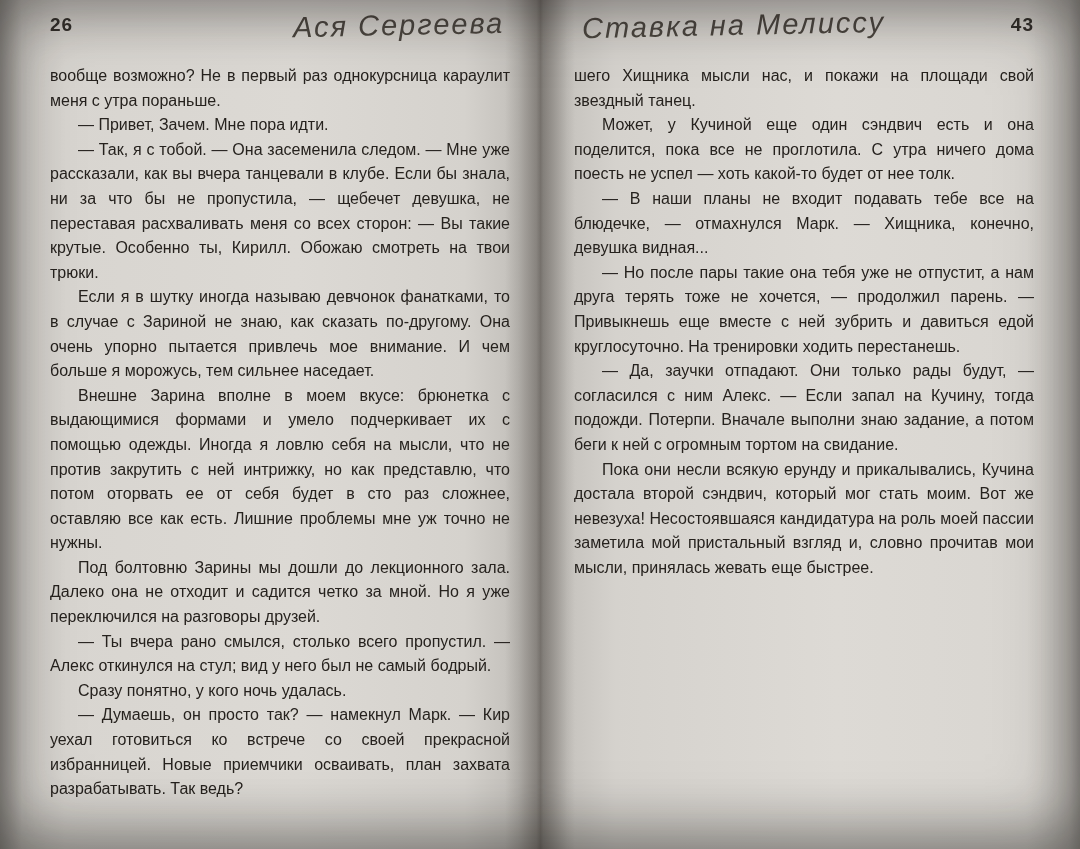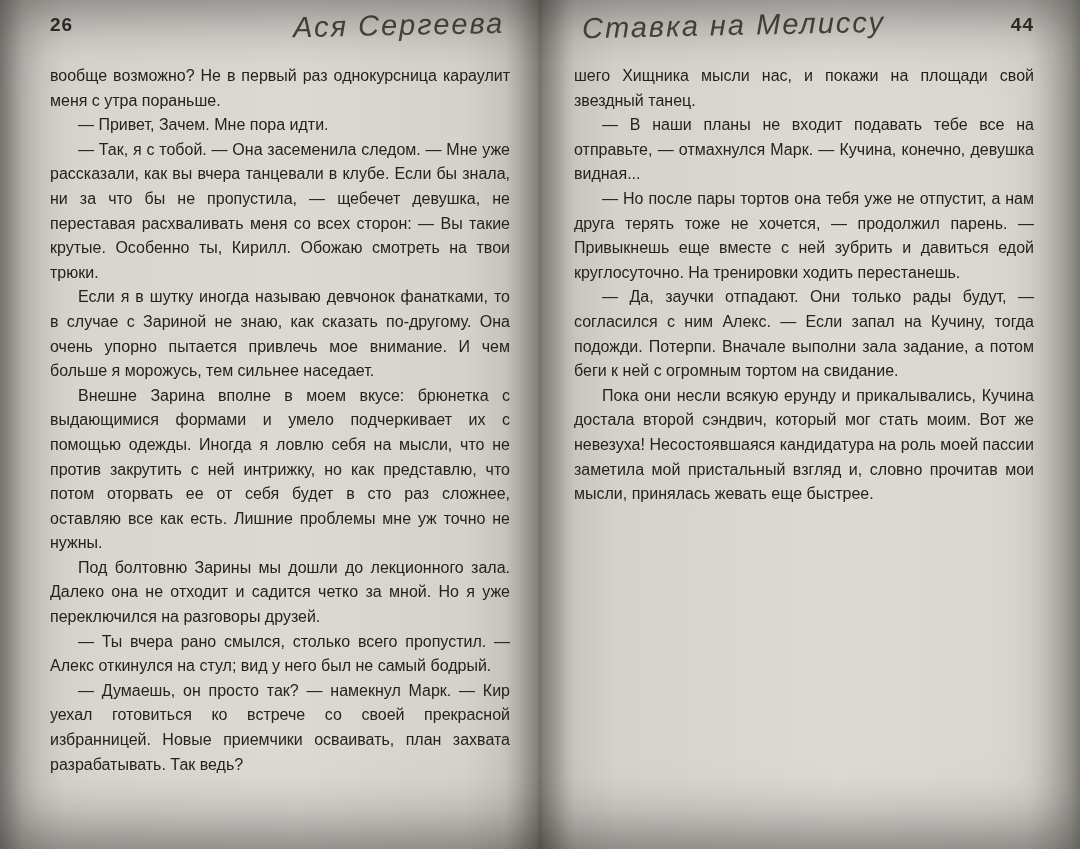--- a/index.html
+++ b/index.html
@@ -123,36 +123,38 @@
           <span class="running-head">Ася Сергеева</span>
         </div>
         <div class="page-body">
             <p>вообще возможно? Не в первый раз однокурсница караулит меня с утра пораньше.</p>
             <p>— Привет, Зачем. Мне пора идти.</p>
             <p>— Так, я с тобой. — Она засеменила следом. — Мне уже рассказали, как вы вчера танцевали в клубе. Если бы знала, ни за что бы не пропустила, — щебечет девушка, не переставая расхваливать меня со всех сторон: — Вы такие крутые. Особенно ты, Кирилл. Обожаю смотреть на твои трюки.</p>
             <p>Если я в шутку иногда называю девчонок фанатками, то в случае с Зариной не знаю, как сказать по-другому. Она очень упорно пытается привлечь мое внимание. И чем больше я морожусь, тем сильнее наседает.</p>
             <p>Внешне Зарина вполне в моем вкусе: брюнетка с выдающимися формами и умело подчеркивает их с помощью одежды. Иногда я ловлю себя на мысли, что не против закрутить с ней интрижку, но как представлю, что потом оторвать ее от себя будет в сто раз сложнее, оставляю все как есть. Лишние проблемы мне уж точно не нужны.</p>
             <p>Под болтовню Зарины мы дошли до лекционного зала. Далеко она не отходит и садится четко за мной. Но я уже переключился на разговоры друзей.</p>
             <p>— Ты вчера рано смылся, столько всего пропустил. — Алекс откинулся на стул; вид у него был не самый бодрый.</p>
+            <p>Сразу понятно, у кого ночь удалась.</p>
             <p>— Думаешь, он просто так? — намекнул Марк. — Кир уехал готовиться ко встрече со своей прекрасной избранницей. Новые приемчики осваивать, план захвата разрабатывать. Так ведь?</p>
           </div>
       </div>
     </div>
 
     <div class="page right">
       <div class="page-inner">
         <div class="page-top">
           <span class="running-head">Ставка на Мелиссу</span>
-          <span class="page-num">44</span>
+          <span class="page-num">43</span>
         </div>
         <div class="page-body">
             <p>шего Хищника мысли нас, и покажи на площади свой звездный танец.</p>
-            <p>— В наши планы не входит подавать тебе все на отправьте, — отмахнулся Марк. — Кучина, конечно, девушка видная...</p>
-            <p>— Но после пары тортов она тебя уже не отпустит, а нам друга терять тоже не хочется, — продолжил парень. — Привыкнешь еще вместе с ней зубрить и давиться едой круглосуточно. На тренировки ходить перестанешь.</p>
-            <p>— Да, заучки отпадают. Они только рады будут, — согласился с ним Алекс. — Если запал на Кучину, тогда подожди. Потерпи. Вначале выполни зала задание, а потом беги к ней с огромным тортом на свидание.</p>
+            <p>Может, у Кучиной еще один сэндвич есть и она поделится, пока все не проглотила. С утра ничего дома поесть не успел — хоть какой-то будет от нее толк.</p>
+            <p>— В наши планы не входит подавать тебе все на блюдечке, — отмахнулся Марк. — Хищника, конечно, девушка видная...</p>
+            <p>— Но после пары такие она тебя уже не отпустит, а нам друга терять тоже не хочется, — продолжил парень. — Привыкнешь еще вместе с ней зубрить и давиться едой круглосуточно. На тренировки ходить перестанешь.</p>
+            <p>— Да, заучки отпадают. Они только рады будут, — согласился с ним Алекс. — Если запал на Кучину, тогда подожди. Потерпи. Вначале выполни знаю задание, а потом беги к ней с огромным тортом на свидание.</p>
             <p>Пока они несли всякую ерунду и прикалывались, Кучина достала второй сэндвич, который мог стать моим. Вот же невезуха! Несостоявшаяся кандидатура на роль моей пассии заметила мой пристальный взгляд и, словно прочитав мои мысли, принялась жевать еще быстрее.</p>
           </div>
       </div>
     </div>
 
   </div>
   <div class="gutter-shadow"></div>
   <div class="vignette"></div>
 </div>
 

